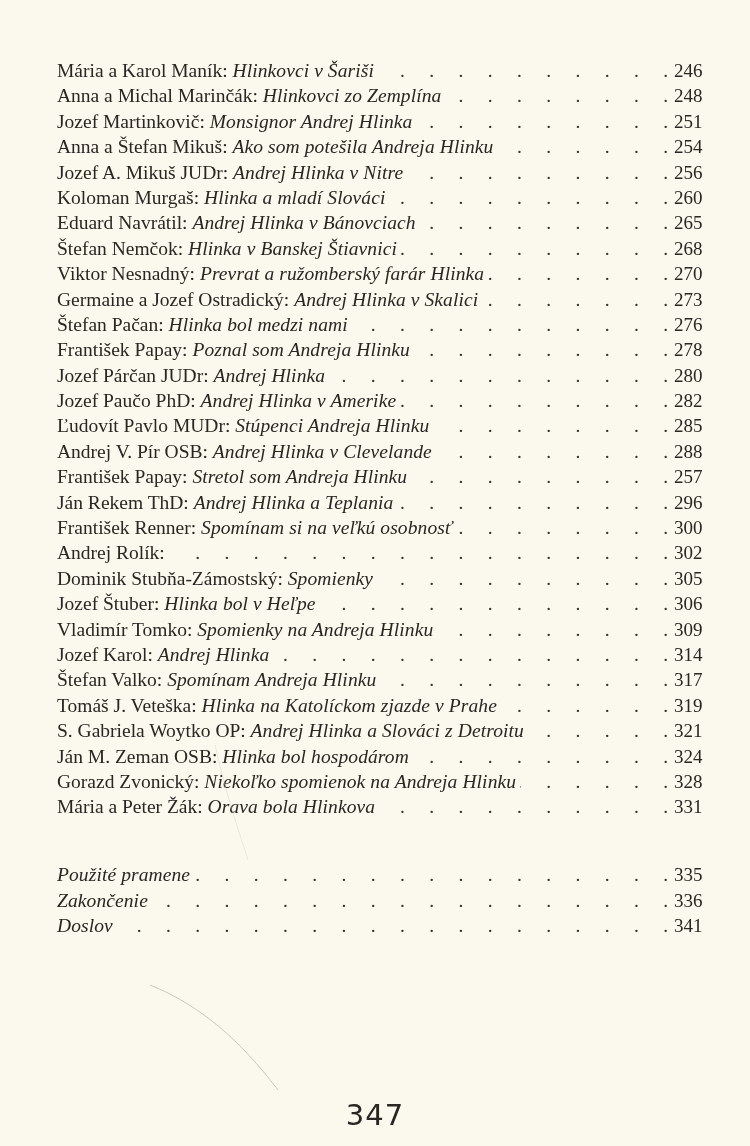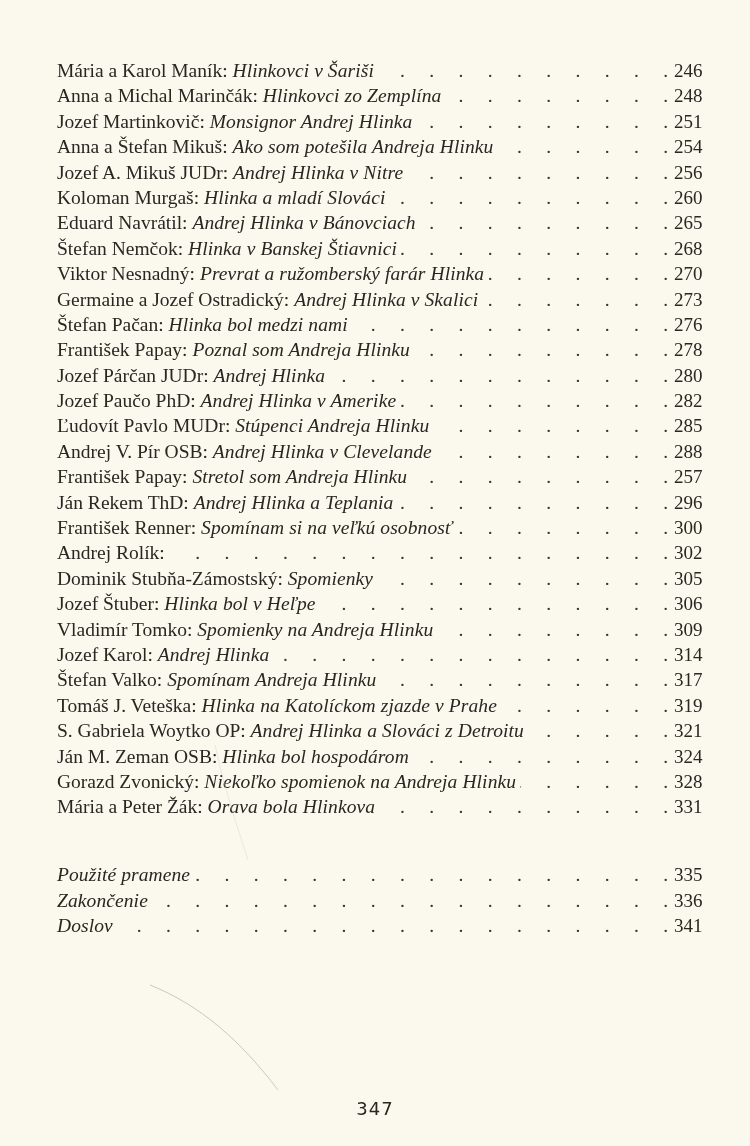--- a/index.html
+++ b/index.html
@@ -50,21 +50,21 @@
       width: 688px;
     }
     .extra .row { height: 25.6px; line-height: 25.6px; }
     .extra .title { font-size: 19.5px; }
     .folio {
       position: absolute;
       left: 0; right: 0;
       top: 1098px;
       text-align: center;
       font-family: "DejaVu Sans", sans-serif;
-      font-size: 18px;
+      font-size: 29px;
       color: #2a2622;
       letter-spacing: 1px;
     }
     .scratch {
       position: absolute; left: 0; top: 0;
       pointer-events: none;
     }
   </style>
 </head>
 <body>

